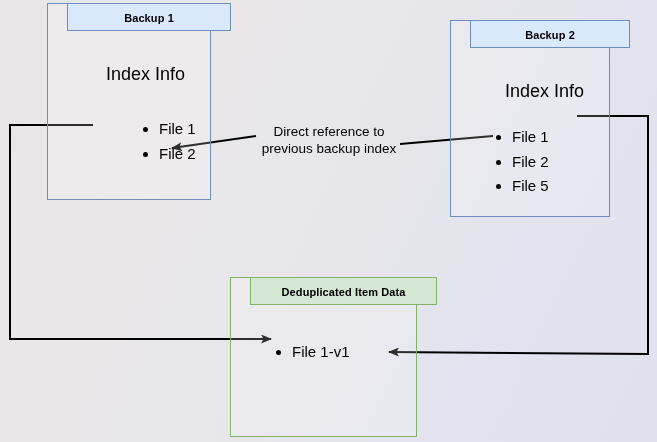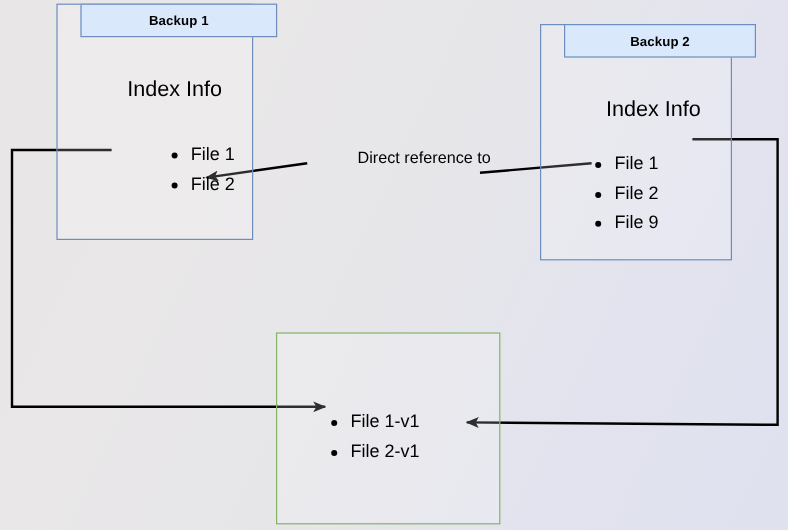--- a/index.html
+++ b/index.html
@@ -82,21 +82,21 @@
     border-radius: 50%;
     background: #000000;
   }
 
   
   .annotation {
     position: absolute;
     font-size: 13.5px;
     line-height: 17px;
     color: #000000;
-    text-align: right;
+    text-align: center;
     white-space: nowrap;
   }
 
   
   #edges {
     position: absolute;
     left: 0;
     top: 0;
     width: 657px;
     height: 442px;
@@ -132,28 +132,29 @@
       <li>File 2</li>
     </ul>
   </div>
 
   <div class="node" style="left:450px; top:20px; width:160px; height:197px;text-decoration:underline;">
     <div class="node-header" style="width:160px; height:28px;">Backup 2</div>
     <div class="node-title" style="left:22px; top:60px;">Index Info</div>
     <ul class="bullets" style="left:43px; top:104px;">
       <li>File 1</li>
       <li>File 2</li>
-      <li>File 9</li>
+      <li>File 5</li>
     </ul>
   </div>
 
   <div class="node green" style="left:230px; top:277px; width:187px; height:160px;">
+    <div class="node-header" style="width:187px; height:28px;">Deduplicated Item Data</div>
     <ul class="bullets" style="left:43px; top:62px;">
       <li>File 1-v1</li>
-      <li>File 2-v1</li>
     </ul>
   </div>
 
   <div class="annotation" style="left:249px; top:123px; width:160px;">
     <div>Direct reference to</div>
+    <div>previous backup index</div>
   </div>
 
 </div>
 
 </body></html>

